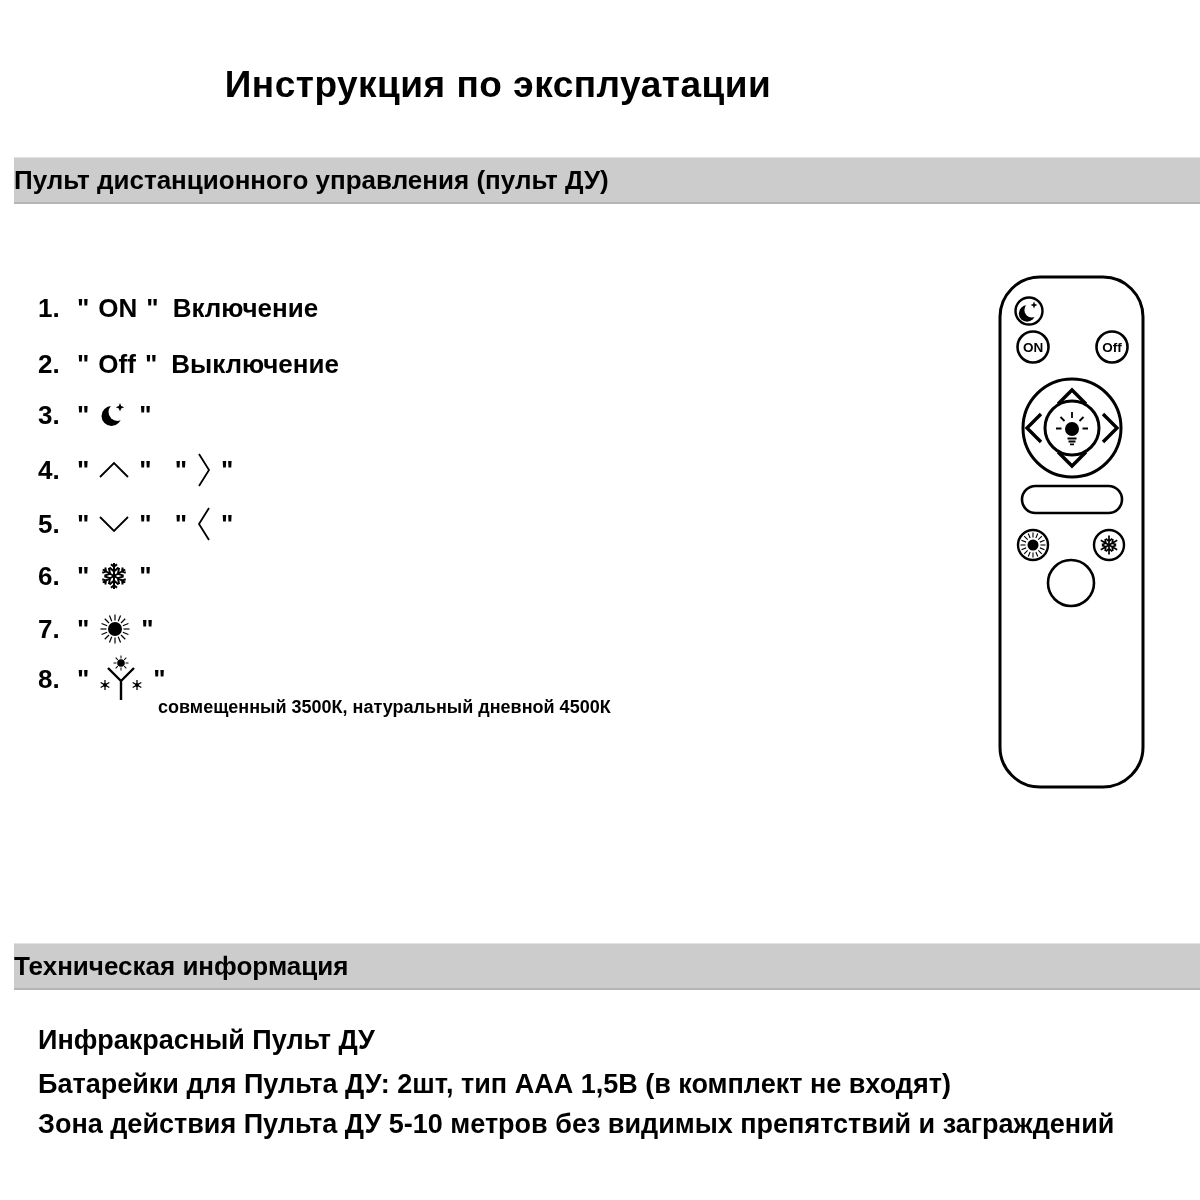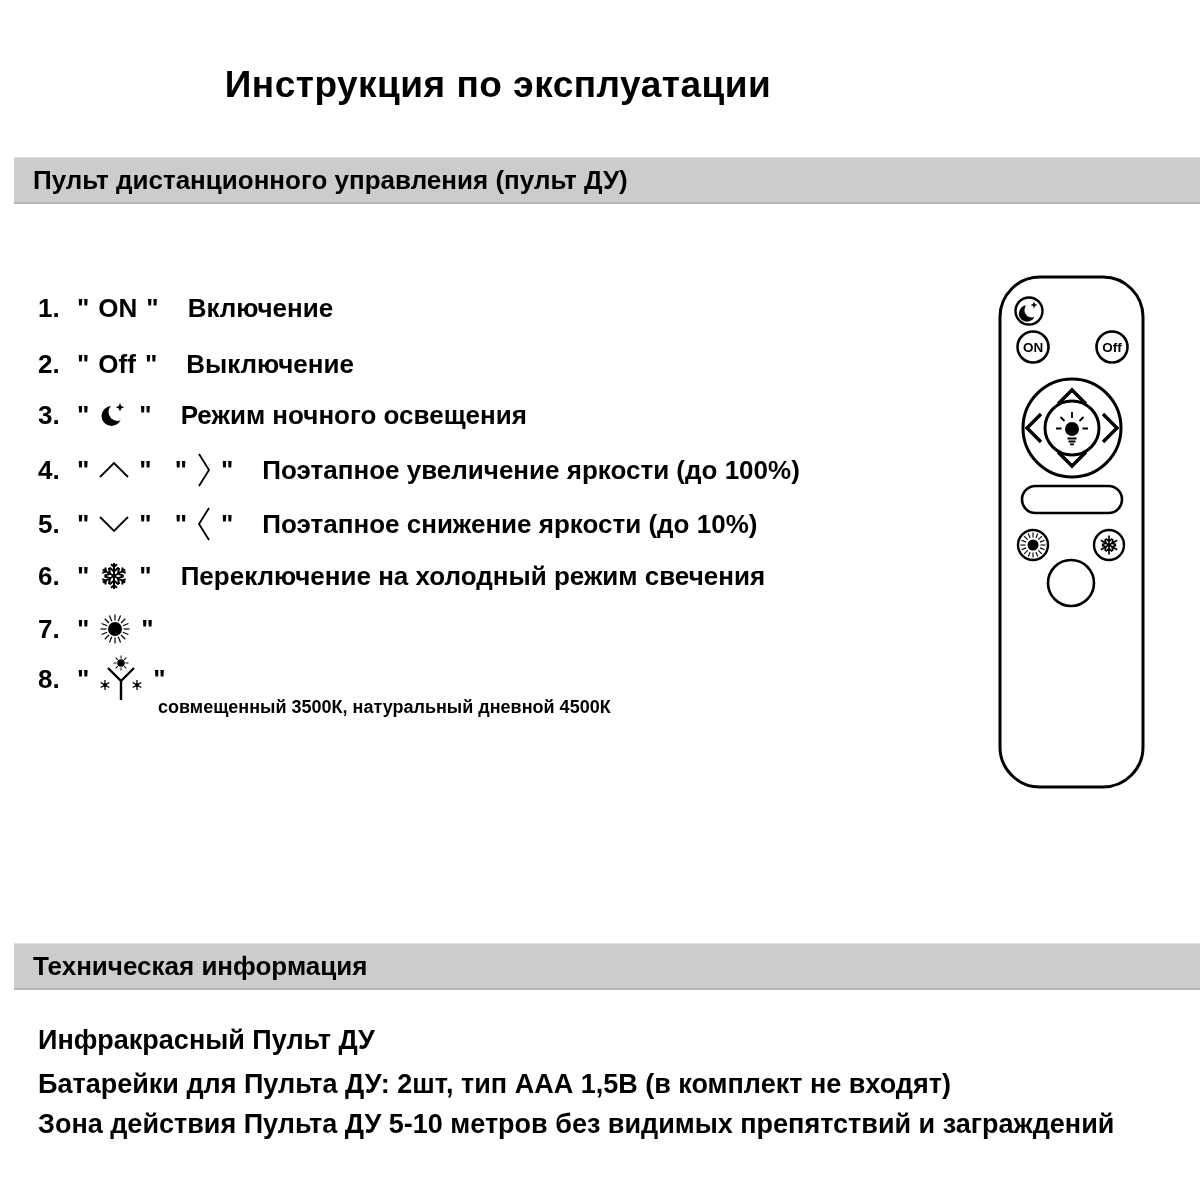--- a/index.html
+++ b/index.html
@@ -9,33 +9,33 @@
     font-family:"Liberation Sans","DejaVu Sans",sans-serif;
     -webkit-font-smoothing:antialiased;
   }
   .page-title{
     position:absolute;top:64px;left:0;width:996px;text-align:center;
     font-size:37px;font-weight:bold;letter-spacing:0.5px;
   }
   .section-bar{
     position:absolute;left:14px;width:1186px;height:47px;
     background:#cccccc;border-top:1px solid #e2e2e2;border-bottom:2px solid #b5b5b5;
-    display:flex;align-items:center;box-sizing:border-box;padding-left:19px;
+    display:flex;align-items:center;box-sizing:border-box;
     font-size:26px;font-weight:bold;
   }
   #bar-remote{top:157px;}
   #bar-tech{top:943px;align-items:center;}
   .item{
     position:absolute;left:38px;height:48px;
     display:flex;align-items:center;gap:9px;
     font-size:26px;font-weight:bold;white-space:nowrap;
   }
   .item .num{min-width:30px;}
   .item .q{display:inline-block;}
-  .item .desc{margin-left:20px;}
+  .item .desc{margin-left:5px;}
   .item .desc-far{margin-left:20px;}
   .grp-gap{display:inline-block;width:5px;}
   .icon{display:inline-flex;align-items:center;justify-content:center;}
   #item8-line2{
     position:absolute;left:158px;top:697px;
     font-size:18px;font-weight:bold;white-space:nowrap;
   }
   .tech-line{
     position:absolute;left:38px;font-size:27px;font-weight:bold;white-space:nowrap;text-align:right;
   }
@@ -74,81 +74,77 @@
   <span class="num">3.</span>
   <span class="q">"</span>
   <span class="icon">
     <svg width="32" height="32" viewBox="0 0 32 32">
       <circle cx="13.5" cy="17" r="10" fill="#000"></circle>
       <circle cx="19.5" cy="13" r="9" fill="#fff"></circle>
       <path d="M22 4 l1.2 3 3 1.2 -3 1.2 -1.2 3 -1.2 -3 -3 -1.2 3 -1.2 z" fill="#000"></path>
     </svg>
   </span>
   <span class="q">"</span>
-  <span class="desc">Режим ночного освещения</span>
 </div>
 
 <div class="item" style="top:446px">
   <span class="num">4.</span>
   <span class="q">"</span>
   <span class="icon">
     <svg width="32" height="20" viewBox="0 0 32 20">
         <path d="M2 17 L16 3 L30 17" fill="none" stroke="#000" stroke-width="1.8"></path>
       </svg>
   </span>
   <span class="q">"</span>
   <span class="grp-gap"></span>
   <span class="q">"</span>
   <span class="icon">
     <svg width="16" height="38" viewBox="0 0 16 38">
         <path d="M3 3 L13 19 L3 35" fill="none" stroke="#000" stroke-width="1.8"></path>
       </svg>
   </span>
   <span class="q">"</span>
-  <span class="desc desc-far">Поэтапное увеличение яркости (до 100%)</span>
 </div>
 
 <div class="item" style="top:500px">
   <span class="num">5.</span>
   <span class="q">"</span>
   <span class="icon">
     <svg width="32" height="20" viewBox="0 0 32 20">
         <path d="M2 3 L16 17 L30 3" fill="none" stroke="#000" stroke-width="1.8"></path>
       </svg>
   </span>
   <span class="q">"</span>
   <span class="grp-gap"></span>
   <span class="q">"</span>
   <span class="icon">
     <svg width="16" height="38" viewBox="0 0 16 38">
         <path d="M13 3 L3 19 L13 35" fill="none" stroke="#000" stroke-width="1.8"></path>
       </svg>
   </span>
   <span class="q">"</span>
-  <span class="desc desc-far">Поэтапное снижение яркости (до 10%)</span>
 </div>
 
 <div class="item" style="top:552px">
   <span class="num">6.</span>
   <span class="q">"</span>
   <span class="icon">
     <svg width="32" height="32" viewBox="0 0 32 32">
       <defs>
         <path id="sfspoke" d="M16 16 L16 3 M11.5 7.5 L16 11.5 L20.5 7.5 M13 4.2 L16 6.8 L19 4.2" fill="none" stroke="#000" stroke-width="2"></path>
       </defs>
       <use href="#sfspoke"></use>
       <use href="#sfspoke" transform="rotate(60 16 16)"></use>
       <use href="#sfspoke" transform="rotate(120 16 16)"></use>
       <use href="#sfspoke" transform="rotate(180 16 16)"></use>
       <use href="#sfspoke" transform="rotate(240 16 16)"></use>
       <use href="#sfspoke" transform="rotate(300 16 16)"></use>
     </svg>
   </span>
   <span class="q">"</span>
-  <span class="desc">Переключение на холодный режим свечения</span>
 </div>
 
 <div class="item" style="top:605px">
   <span class="num">7.</span>
   <span class="q">"</span>
   <span class="icon">
     <svg width="34" height="34" viewBox="0 0 34 34">
       <defs>
           <line id="sunray7" x1="17" y1="8.5" x2="17" y2="2.5" stroke="#000" stroke-width="1.2"></line>
         </defs>

